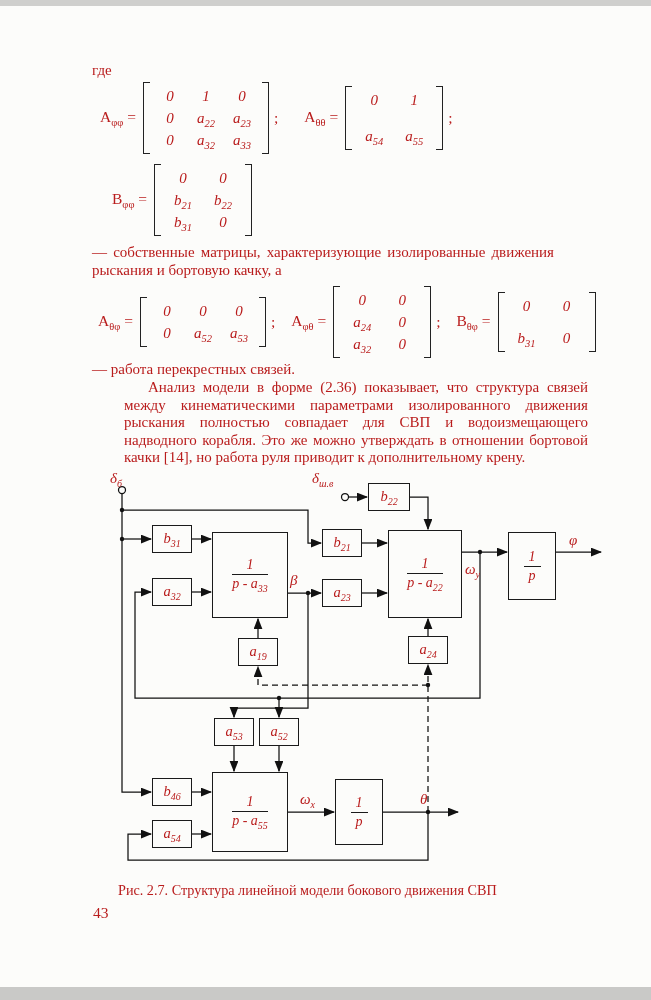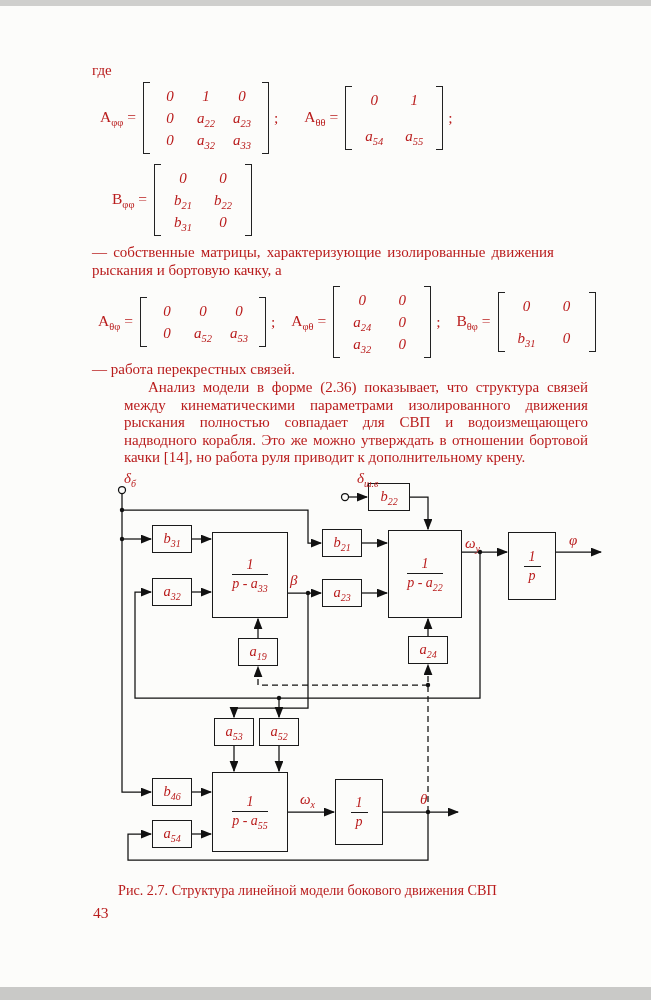--- a/index.html
+++ b/index.html
@@ -276,23 +276,23 @@
         <span class="den">p - a<sub>55</sub></span>
       </span>
   </div>
   <div class="blk" style="left:335px; top:779px; width:48px; height:66px;">
     <span class="frac">
         <span class="num">1</span>
         <span class="den">p</span>
       </span>
   </div>
 
-  <div class="sig" style="left:124px; top:470px;">δ<sub>б</sub></div>
-  <div class="sig" style="left:312px; top:470px;margin-left:45px;">δ<sub>ш.в</sub></div>
+  <div class="sig" style="left:110px; top:470px;">δ<sub>б</sub></div>
+  <div class="sig" style="left:312px; top:470px;">δ<sub>ш.в</sub></div>
   <div class="sig" style="left:290px; top:572px;">β</div>
-  <div class="sig" style="left:465px; top:535px;">ω<sub>у</sub></div>
+  <div class="sig" style="left:465px; top:561px;">ω<sub>у</sub></div>
   <div class="sig" style="left:569px; top:532px;">φ</div>
   <div class="sig" style="left:300px; top:791px;">ω<sub>х</sub></div>
   <div class="sig" style="left:420px; top:791px;">θ</div>
 
   <div class="caption" style="left:118px; top:882px;text-align:right;">Рис. 2.7. Структура линейной модели бокового движения СВП</div>
   <div class="pagenum" style="left:93px; top:904px;">43</div>
 </div>
 
 </body></html>

